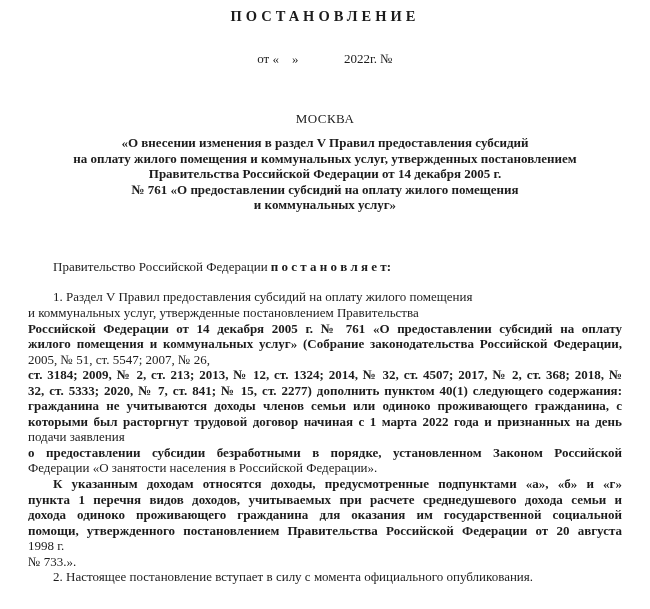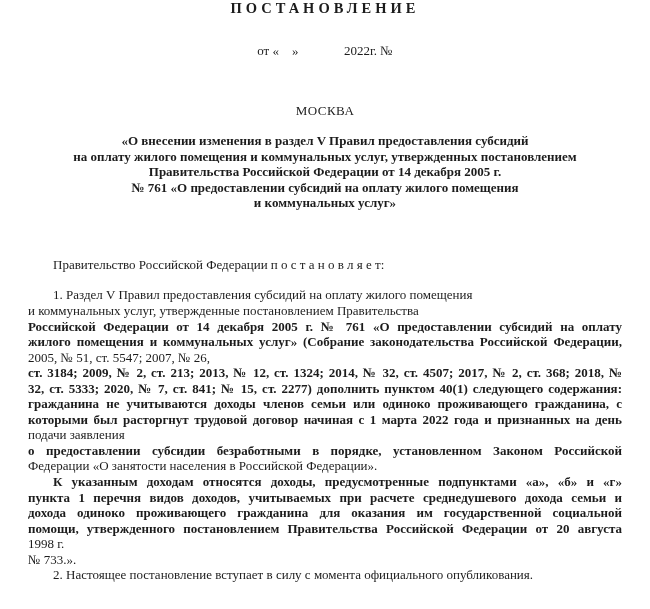--- a/index.html
+++ b/index.html
@@ -13,55 +13,55 @@
     overflow: hidden;
     font-family: "Liberation Serif", "DejaVu Serif", serif;
     font-size: 13px;
     color: #1c1c1c;
     -webkit-font-smoothing: antialiased;
   }
   .page {
     box-sizing: border-box;
     width: 650px;
     height: 609px;
-    padding: 0 28px 0 28px;
+    padding: 8px 28px 0 28px;
   }
   .doc-type {
     text-align: center;
     font-weight: bold;
     font-size: 14.5px;
     line-height: 16px;
     letter-spacing: 4px;
     margin-bottom: 27px;
   }
   .date-line {
     text-align: center;
     white-space: pre;
     line-height: 15.5px;
     margin-bottom: 44px;
   }
   .city {
     text-align: center;
     line-height: 15.5px;
     letter-spacing: 0.5px;
-    margin-bottom: 15px;
+    margin-bottom: 9px;
   }
   .title-block {
     text-align: center;
     font-weight: bold;
     line-height: 15.6px;
     margin-bottom: 46px;
   }
   .preamble {
     margin: 0 0 15px 0;
     text-indent: 25px;
     line-height: 15.5px;
   }
   .decree-word {
-    font-weight: normal;
+    font-weight: bold;
   }
   .doc-body .ln {
     line-height: 15.55px;
     text-align: left;
     white-space: nowrap;
   }
   .doc-body .ln.just {
     white-space: normal;
     text-align: justify;
     text-align-last: justify;

